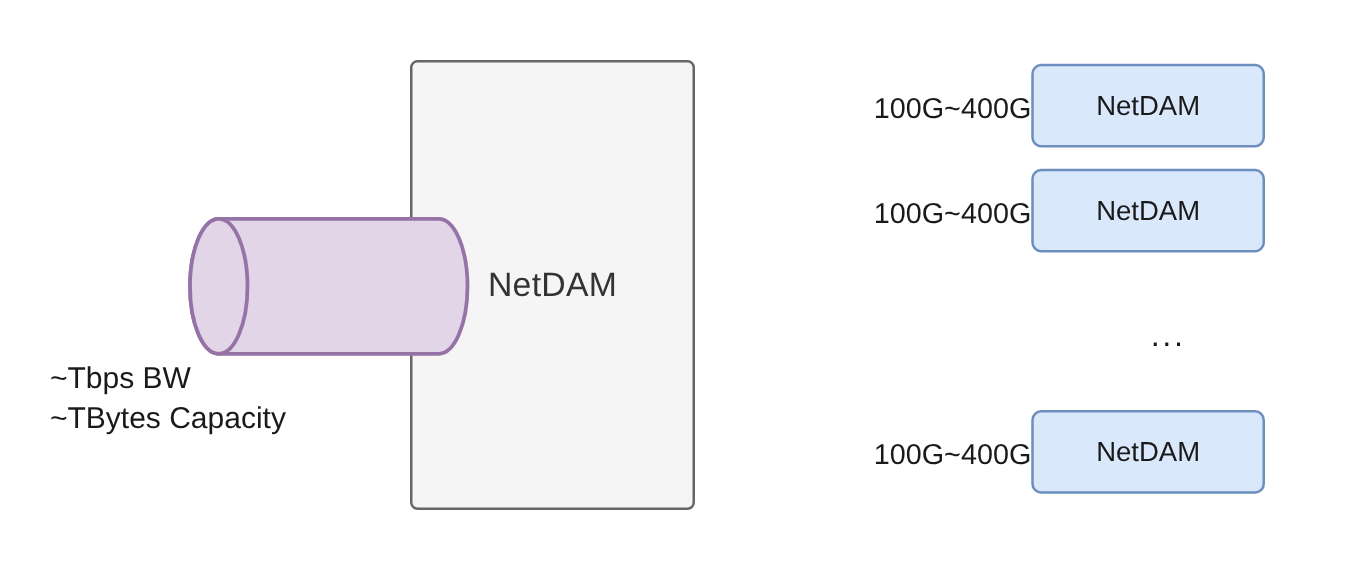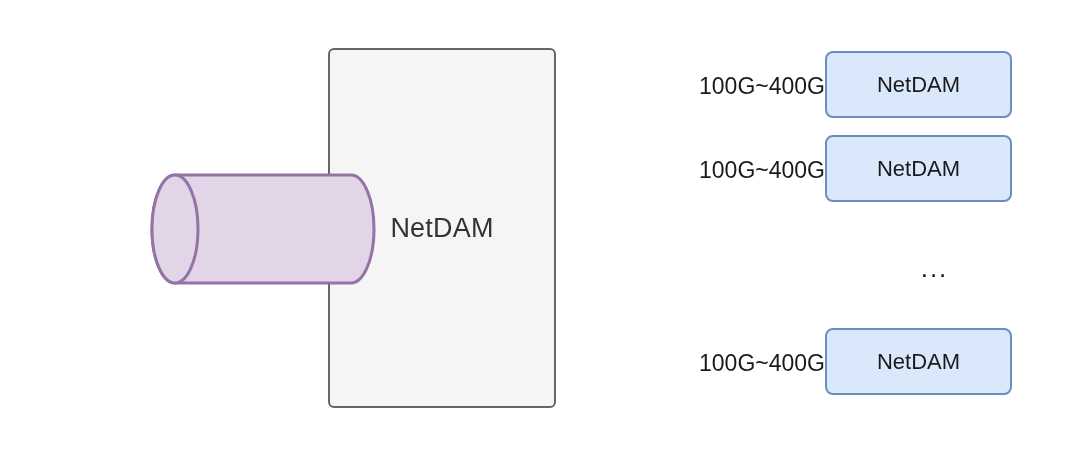--- a/index.html
+++ b/index.html
@@ -122,20 +122,22 @@
 
   <div class="cylinder-wrap">
     <svg viewBox="0 0 222 112" xmlns="http://www.w3.org/2000/svg">
       <path d="M 23 2 L 199 2 A 23 54 0 0 1 199 110 L 23 110 A 23 54 0 0 1 23 2 Z" fill="#e1d5e7" stroke="#9673a6" stroke-width="3"></path>
       <ellipse cx="23" cy="56" rx="23" ry="54" fill="#e1d5e7" stroke="#9673a6" stroke-width="3"></ellipse>
     </svg>
   </div>
 
   <div class="switch-label">NetDAM</div>
 
+  <div class="cap-note"><span>~Tbps BW</span>
+<span>~TBytes Capacity</span></div>
 
   <div class="link lk-1">
     <svg viewBox="0 0 270 36" xmlns="http://www.w3.org/2000/svg">
       <line x1="16" y1="18" x2="254" y2="18" stroke="#000000" stroke-width="3"></line>
       <path d="M 1 18 L 22 8 L 17 18 L 22 28 Z" fill="#000000"></path>
       <path d="M 269 18 L 248 8 L 253 18 L 248 28 Z" fill="#000000"></path>
     </svg>
   </div>
   <div class="link-label ll-1">100G~400G</div>
 

